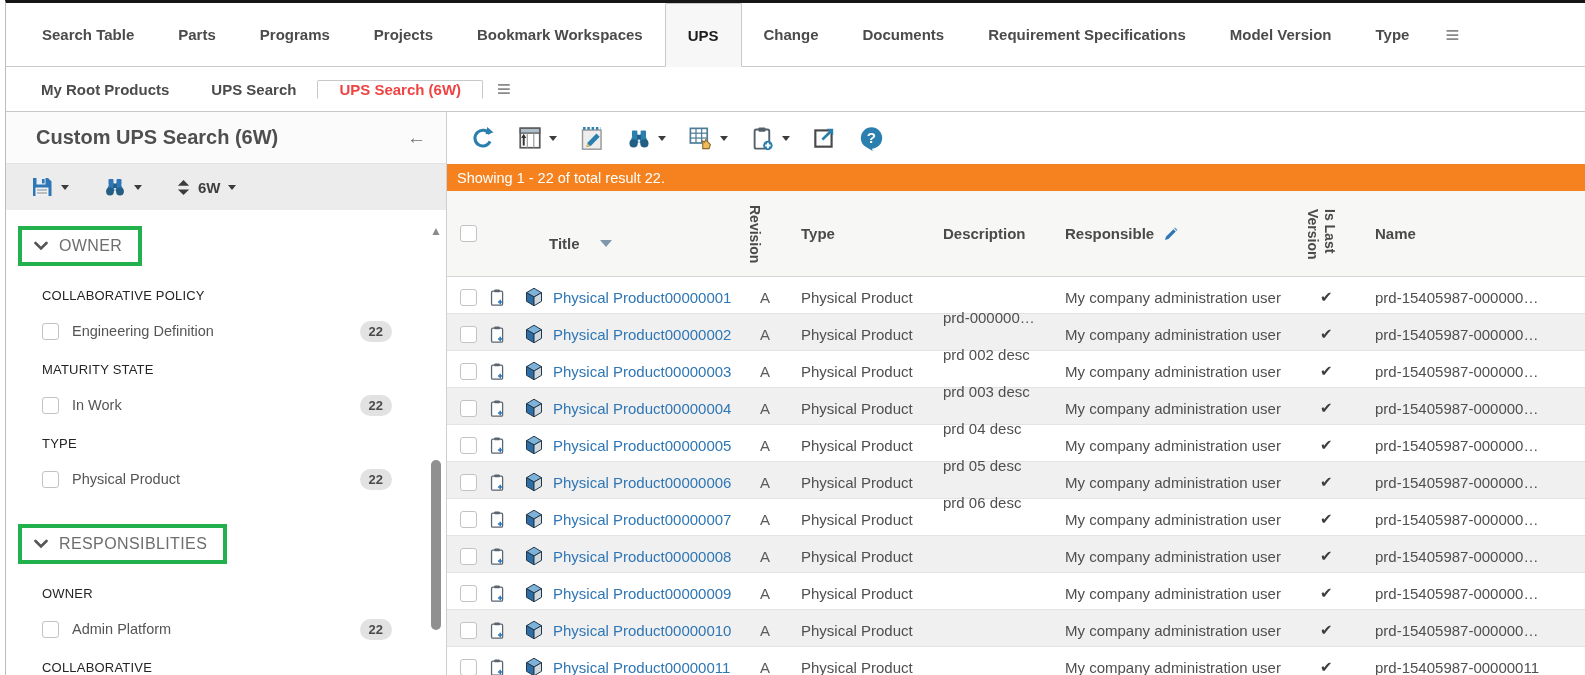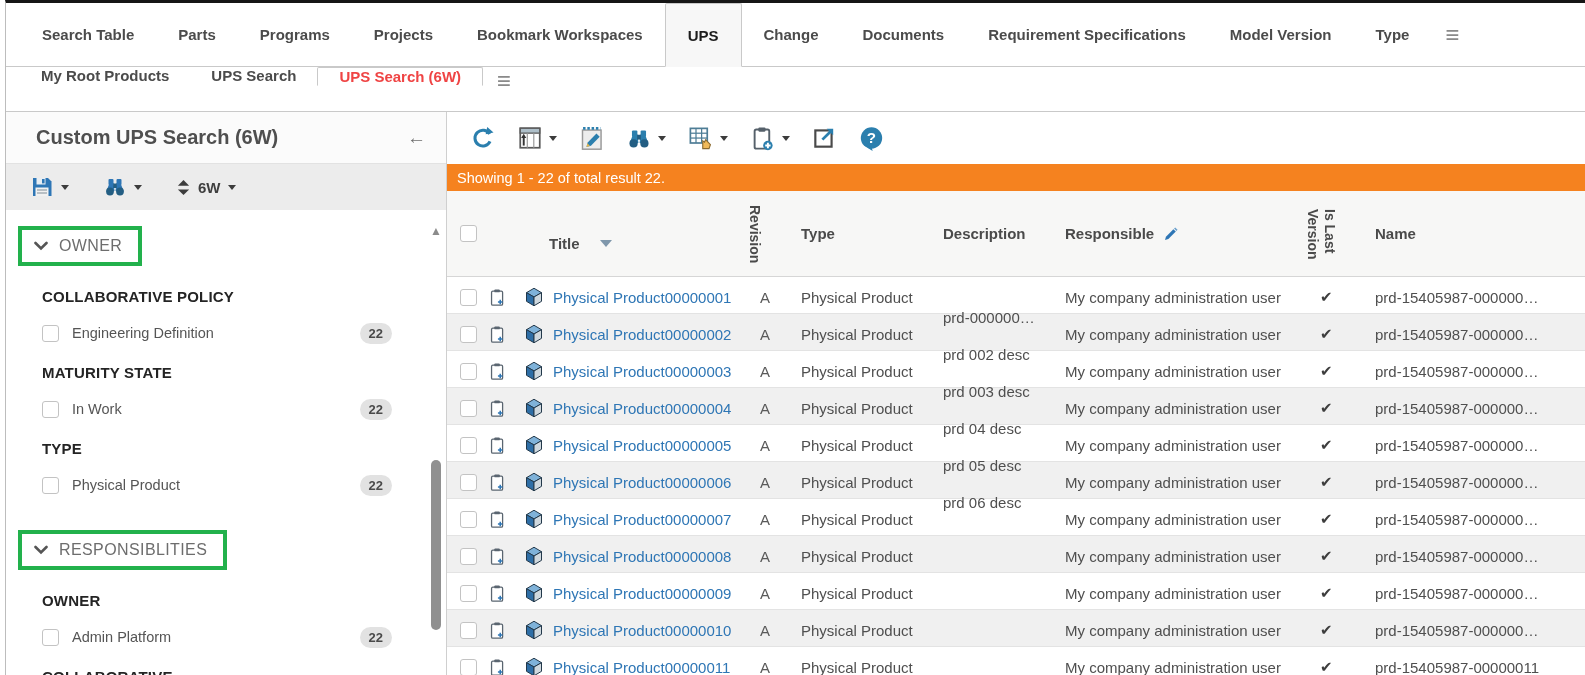--- a/index.html
+++ b/index.html
@@ -10,21 +10,21 @@
 
   
   .top-nav { display:flex; align-items:stretch; height:64px; border-bottom:1px solid #c9c9c9; padding-left:14px; }
   .top-nav .nav-item { display:flex; align-items:center; padding:0 22px; font-size:15px;
     font-weight:bold; color:#4b4b4b; cursor:pointer; white-space:nowrap; }
   .top-nav .nav-item.active { background:#f7f7f7; border:1px solid #c9c9c9; border-bottom:1px solid #f7f7f7;
     margin-bottom:-1px; border-radius:2px 2px 0 0; color:#1d1d1d; }
   .menu-glyph { font-size:24px; color:#8a8a8a; font-weight:bold; display:flex; align-items:center; padding:0 14px; cursor:pointer; }
 
   
-  .ws-tabs { display:flex; align-items:flex-start; height:45px; border-bottom:1px solid #c9c9c9; padding-left:14px; }
+  .ws-tabs { display:flex; align-items:center; height:45px; border-bottom:1px solid #c9c9c9; padding-left:14px; }
   .ws-tabs .ws-tab { display:flex; align-items:center; padding:0 21px; font-size:15px;
     font-weight:bold; color:#4b4b4b; cursor:pointer; white-space:nowrap; }
   .ws-tabs .ws-tab.active { background:#fff; border:1px solid #c9c9c9; border-bottom:1px solid #fff;
     margin-bottom:-1px; border-radius:2px 2px 0 0; color:#ef4444; }
 
   
   .content { display:flex; height:576px; }
 
   
   .sidebar { width:441px; flex:none; border-right:1px solid #cfcfcf; display:flex; flex-direction:column; }
@@ -41,21 +41,21 @@
 
   .facets { flex:1; position:relative; padding:16px 20px 0 12px; overflow:hidden; }
   .facet-scroll { position:absolute; top:6px; right:2px; bottom:0; width:16px; }
   .scroll-up { position:absolute; top:8px; left:0; width:16px; text-align:center; font-size:12px; color:#8b8b8b; cursor:pointer; }
   .scroll-thumb { position:absolute; top:244px; left:3px; width:10px; height:170px; background:#909090; border-radius:6px; cursor:pointer; }
 
   .section-pill { display:inline-flex; align-items:center; gap:11px; border:4px solid #22B14C;
     padding:7px 16px 7px 12px; margin:0 0 6px 0; cursor:pointer; background:#fff; }
   .section-pill .section-label { font-size:16px; color:#6d6d6d; letter-spacing:.4px; }
   .facet-group { margin:16px 0 6px 24px; }
-  .facet-group-title { font-size:15px; font-weight:bold; color:#242424; letter-spacing:.2px; margin-bottom:13px; }
+  .facet-group-title { font-size:13px; font-weight:normal; color:#242424; letter-spacing:.2px; margin-bottom:13px; }
   .facet-item { display:flex; align-items:center; height:30px; margin-bottom:14px; padding-right:34px; cursor:pointer; }
   .checkbox { width:17px; height:17px; flex:none; border:1px solid #c3c3c3; border-radius:3px; background:#fff; cursor:pointer; }
   .facet-item .facet-label { font-size:14.5px; color:#555; margin-left:13px; flex:1; }
   .count-badge { background:#e2e2e2; color:#4a4a4a; font-size:13px; font-weight:bold;
     padding:3px 9px; border-radius:11px; }
   .section-gap { height:16px; }
 
   
   .main { flex:1; display:flex; flex-direction:column; min-width:0; }
   .main-toolbar { height:52px; flex:none; display:flex; align-items:center; padding-left:18px; gap:13px; background:#fff; }

